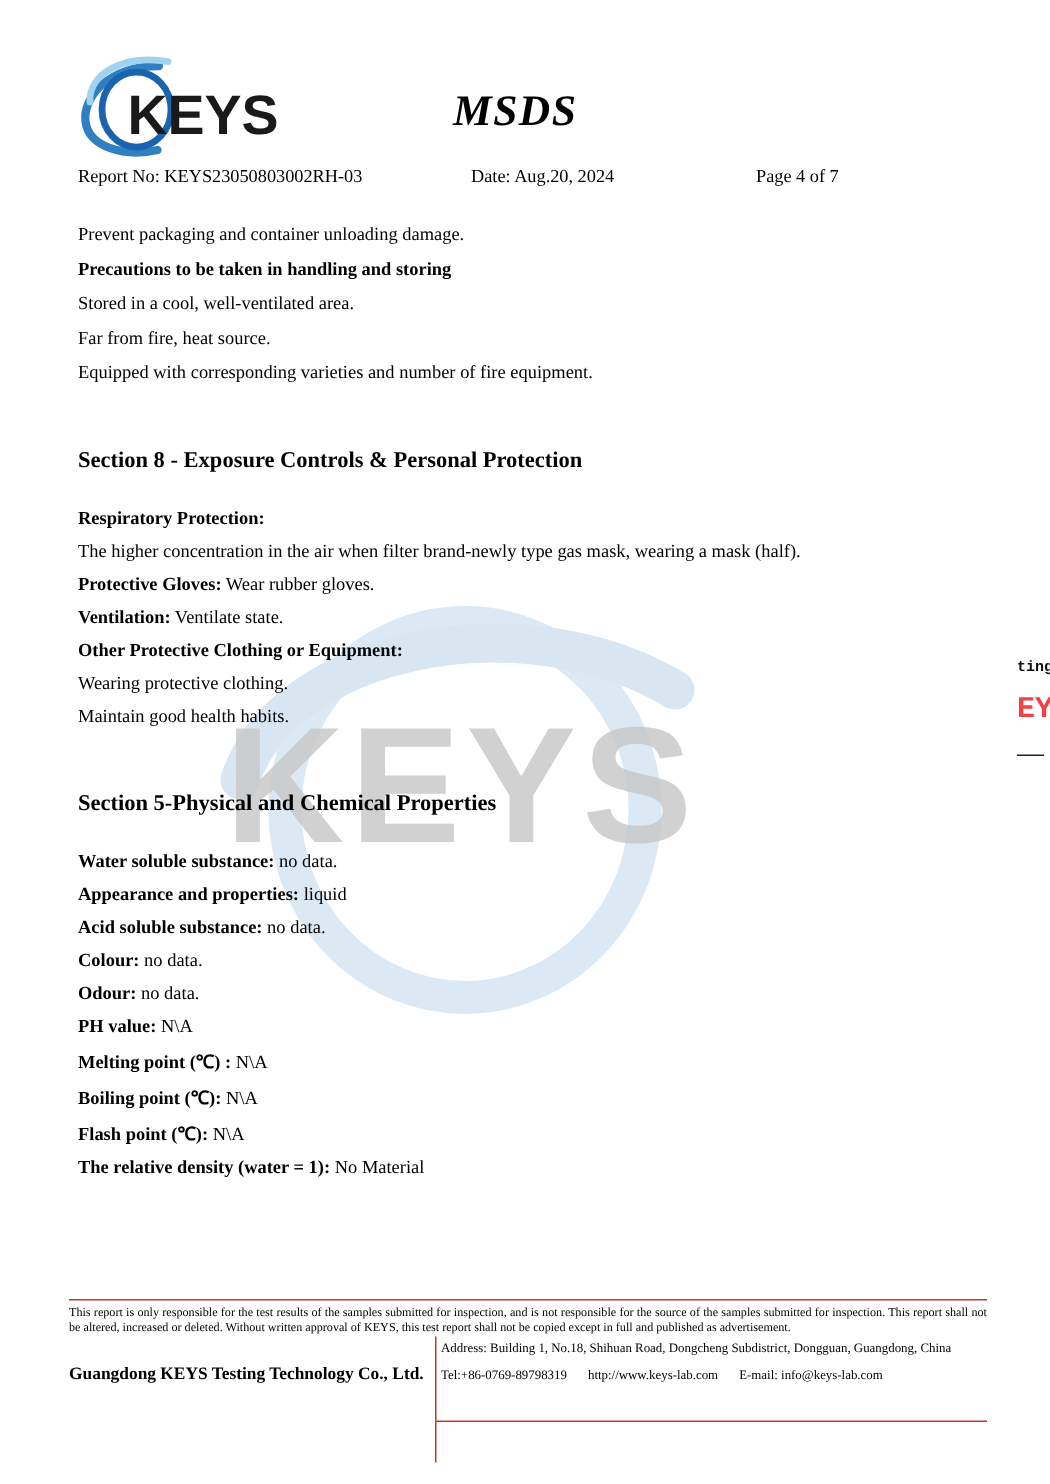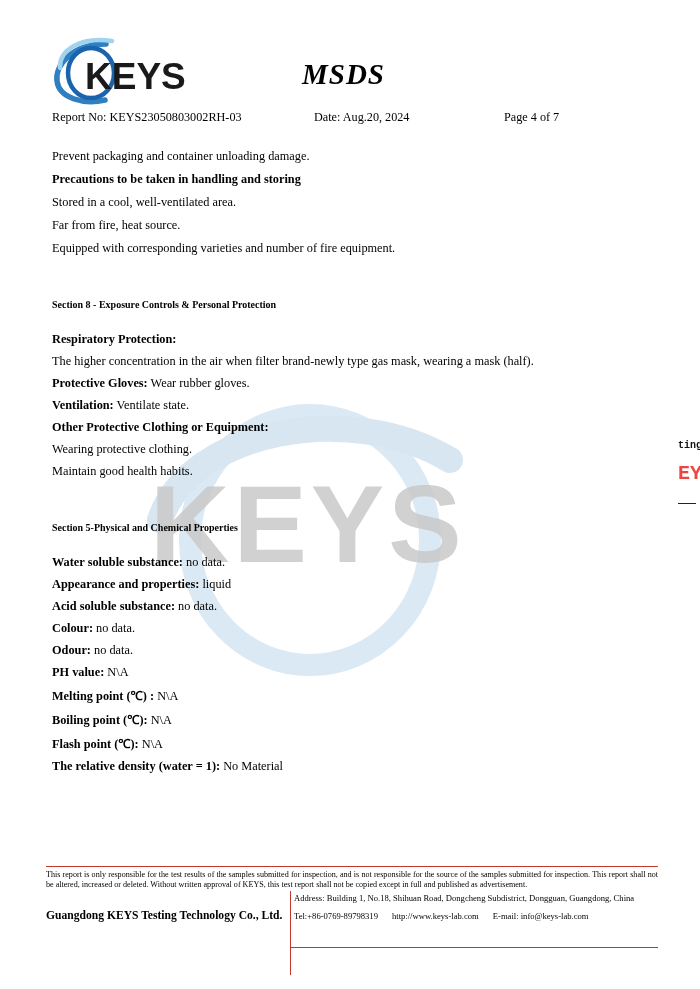--- a/index.html
+++ b/index.html
@@ -90,21 +90,21 @@
   
   .body-block { margin-top: 16px; }
   p.line {
     margin: 0 0 6px 0;
     font-size: 12.3px;
     line-height: 17px;
   }
   .b { font-weight: bold; }
   .sec-head {
     font-weight: bold;
-    font-size: 10px;
+    font-size: 15px;
     margin: 0;
   }
   .gap-lg { height: 36px; }
   .gap-md { height: 22px; }
   .kv { margin: 0 0 7px 0; font-size: 12.3px; }
   .kv .k { font-weight: bold; }
 
   
   .edge-artifacts {
     position: absolute;

